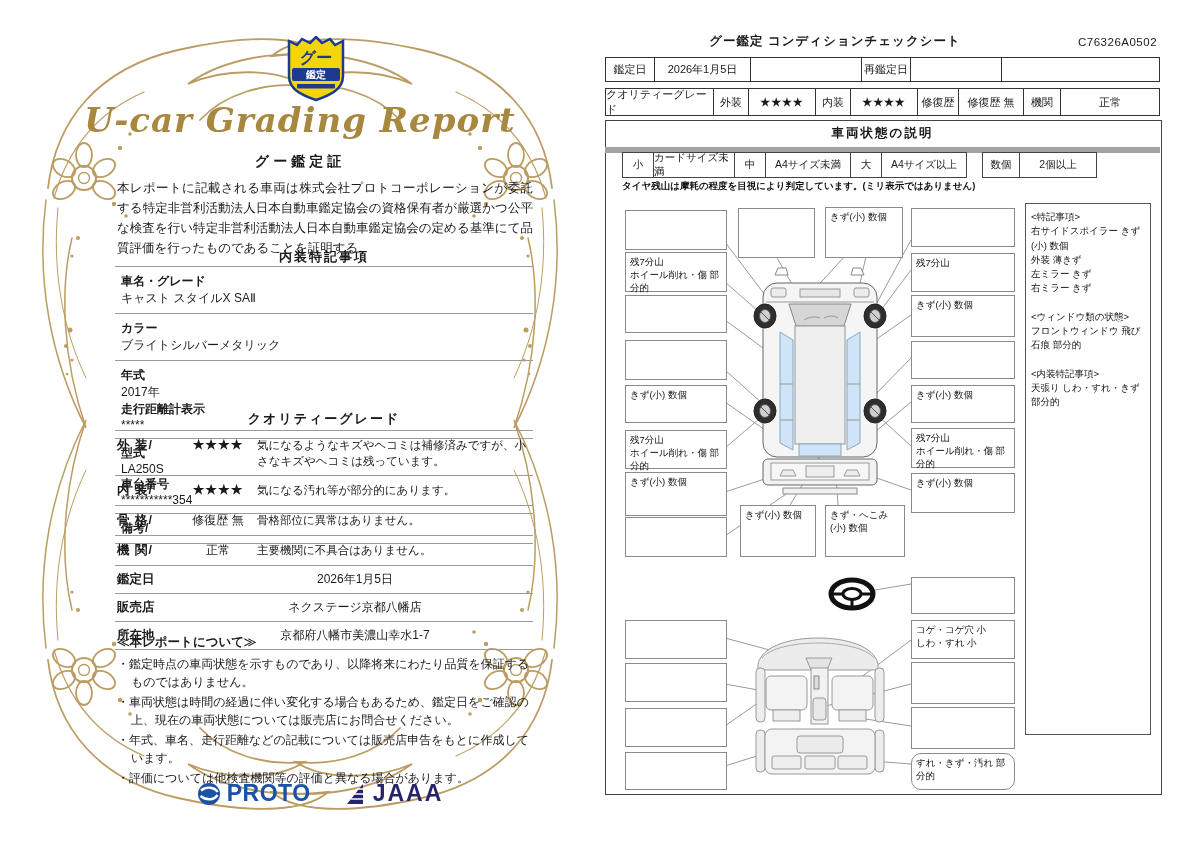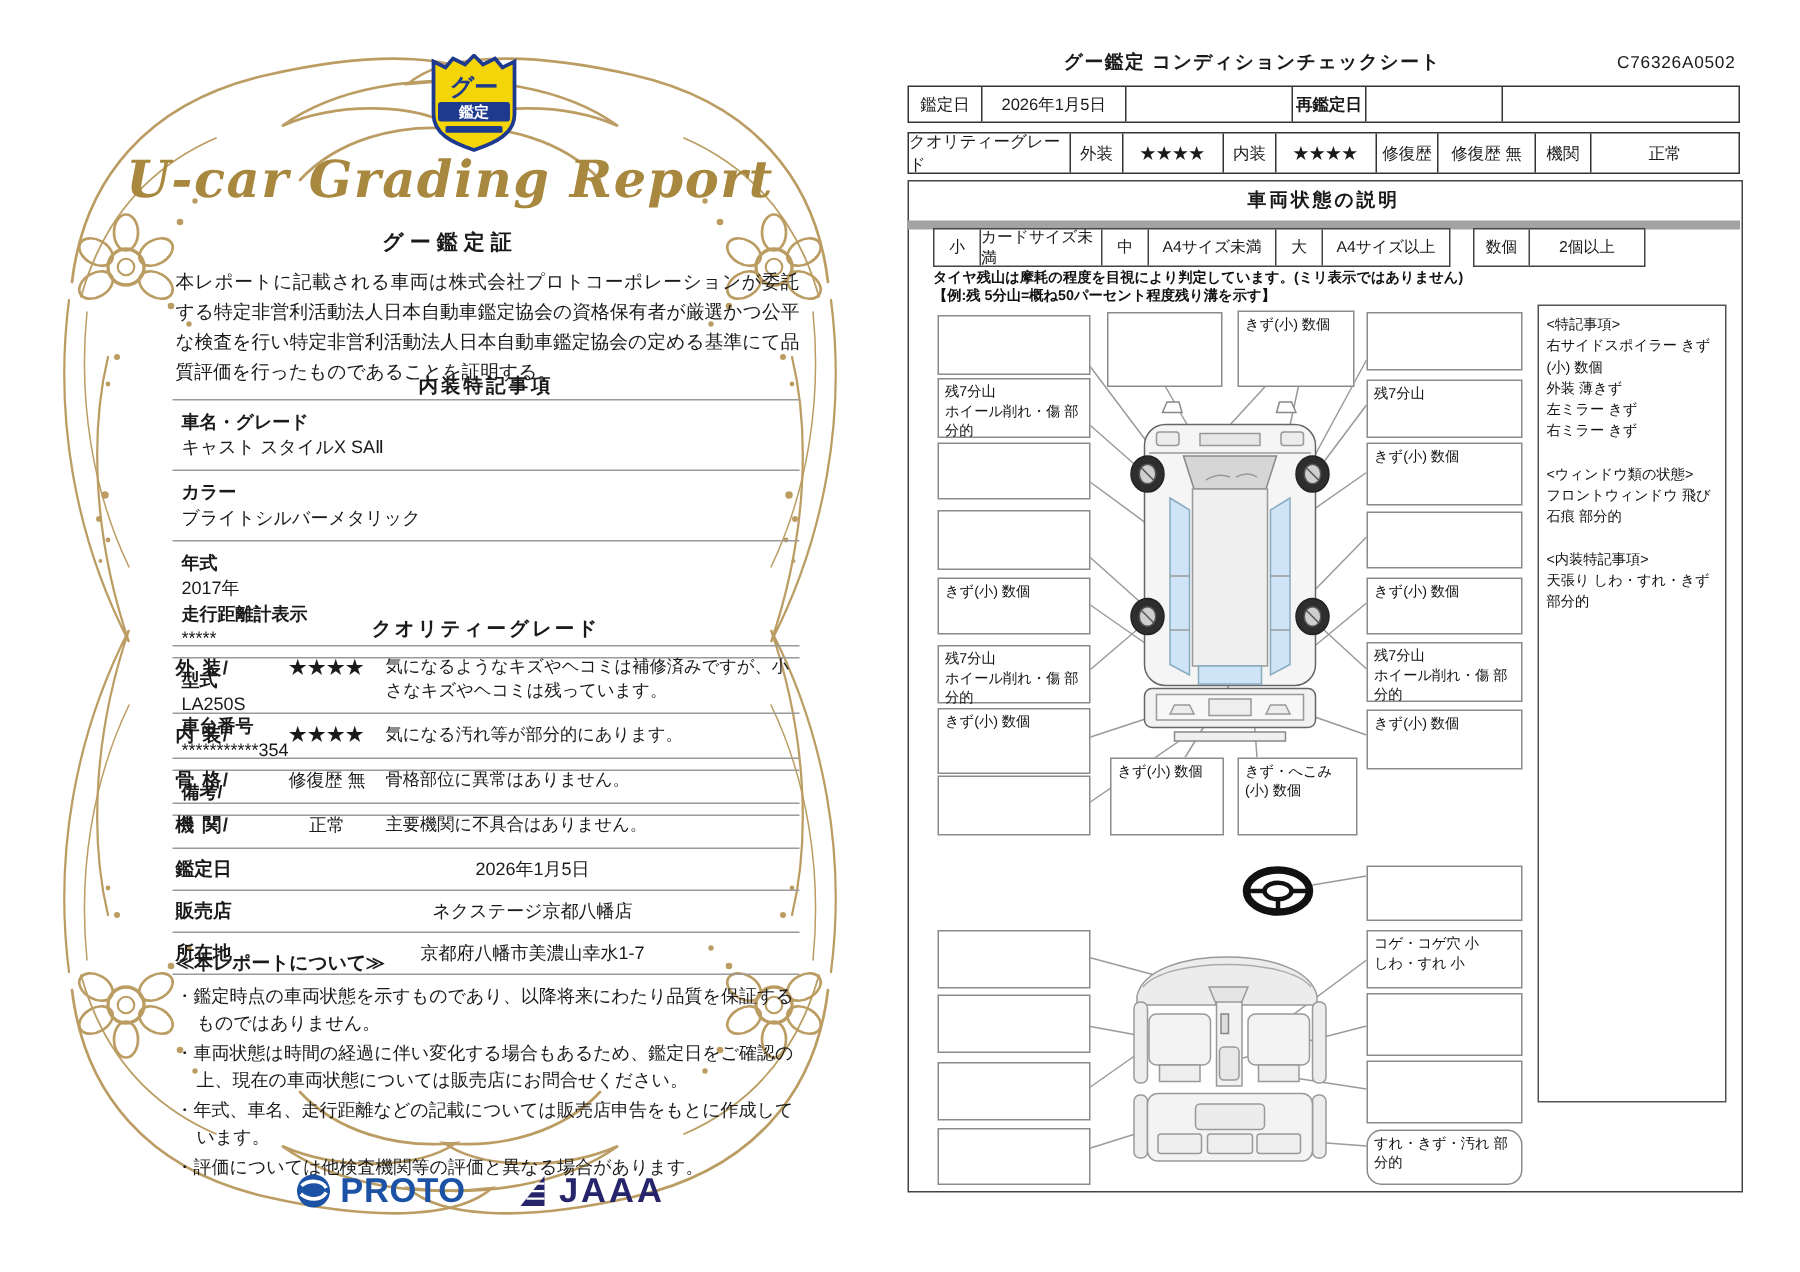--- a/index.html
+++ b/index.html
@@ -204,21 +204,21 @@
     </div>
   </div>
 
   <div class="abs sheet-title">グー鑑定 コンディションチェックシート</div>
   <div class="abs sheet-code">C76326A0502</div>
 
   <div class="abs hrow" style="left:605px;top:57px;width:553px;height:23px;">
     <div style="width:48px;">鑑定日</div>
     <div style="width:95px;">2026年1月5日</div>
     <div style="width:110px;"></div>
-    <div style="width:48px;font-weight:bold;">再鑑定日</div>
+    <div style="width:48px;">再鑑定日</div>
     <div style="width:90px;"></div>
     <div style="flex:1;"></div>
   </div>
 
   <div class="abs hrow" style="left:605px;top:88px;width:553px;height:26px;">
     <div style="width:107px;">クオリティーグレード</div>
     <div style="width:34px;">外装</div>
     <div style="width:66px;font-weight:bold;letter-spacing:1px;">★★★★</div>
     <div style="width:34px;">内装</div>
     <div style="width:66px;font-weight:bold;letter-spacing:1px;">★★★★</div>
@@ -239,21 +239,20 @@
     <div style="width:30px;">大</div>
     <div style="width:84px;">A4サイズ以上</div>
   </div>
   <div class="abs legend" style="left:982px;top:152px;">
     <div style="width:36px;">数個</div>
     <div style="width:76px;">2個以上</div>
   </div>
 
   <div class="abs tire-note">
     <div>タイヤ残山は摩耗の程度を目視により判定しています。(ミリ表示ではありません)</div>
-    <div>【例:残 5分山=概ね50パーセント程度残り溝を示す】</div>
   </div>
 
   <svg class="layer" width="1200" height="848" viewBox="0 0 1200 848" style="z-index:1;">
     <g id="leader-layer" stroke="#9a9a9a" stroke-width="1">
         <line x1="725" y1="242" x2="780" y2="315"></line>
         <line x1="725" y1="282" x2="766" y2="318"></line>
         <line x1="725" y1="320" x2="786" y2="365"></line>
         <line x1="725" y1="370" x2="772" y2="412"></line>
         <line x1="725" y1="402" x2="788" y2="446"></line>
         <line x1="725" y1="448" x2="766" y2="413"></line>

